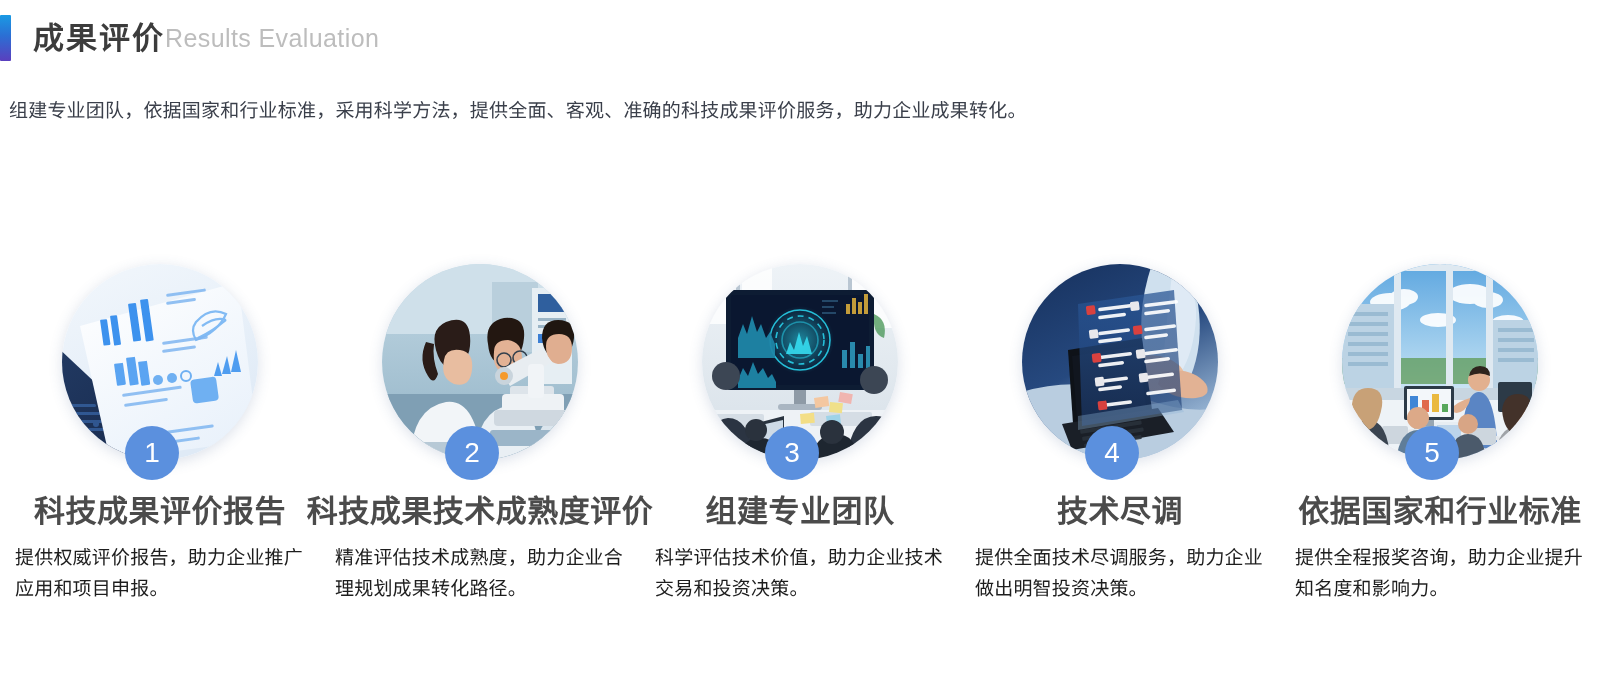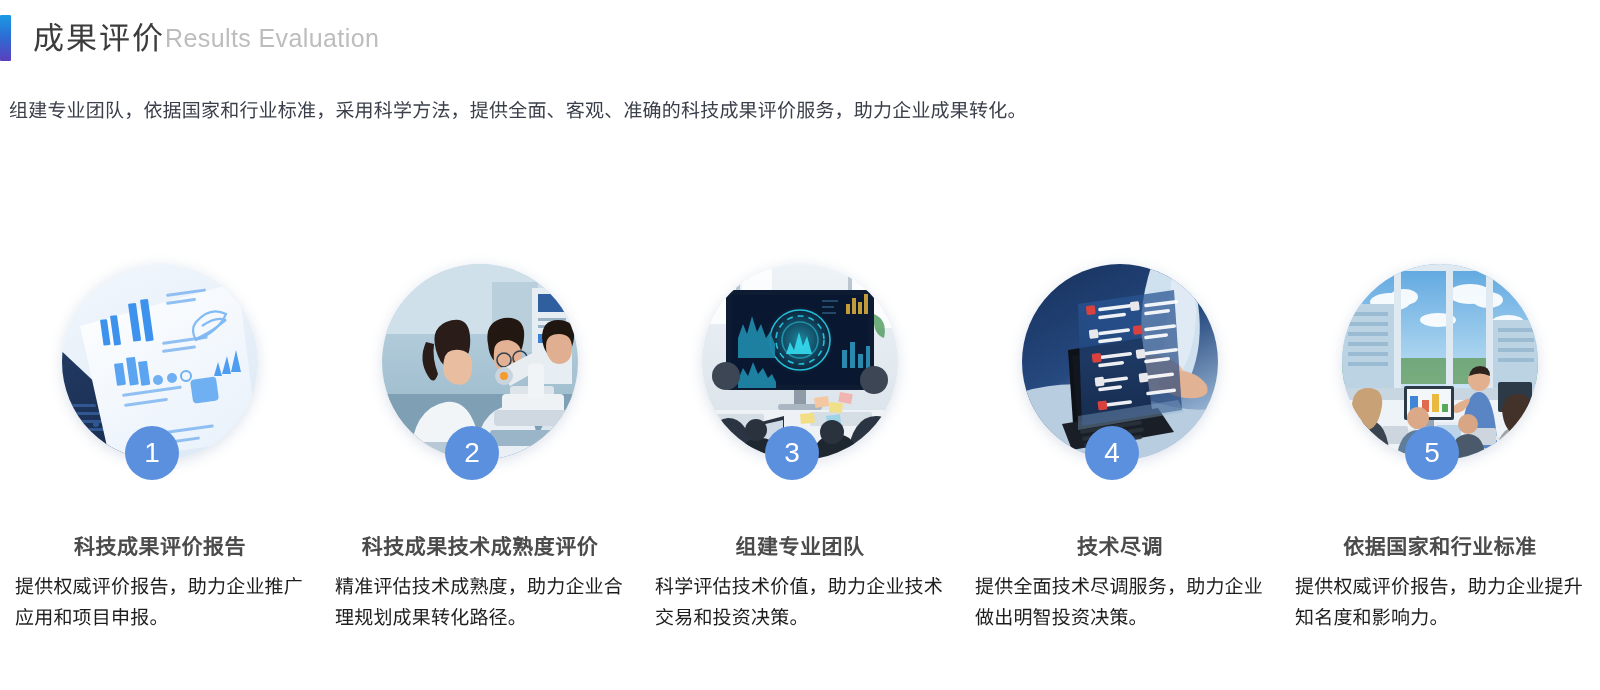--- a/index.html
+++ b/index.html
@@ -29,21 +29,21 @@
     width: 11px;
     height: 46px;
     margin-right: 22px;
     background: linear-gradient(180deg, #1a9ae4 0%, #2b6fd4 45%, #5a3fbe 100%);
     border-radius: 1px;
   }
   .header-title-cn {
     font-size: 31px;
     color: #3c3c3c;
     letter-spacing: 2px;
-    font-weight: 400;
+    font-weight: 700;
     line-height: 1;
     white-space: nowrap;
   }
   .header-title-en {
     font-size: 25px;
     color: #bdbdbd;
     font-weight: 400;
     letter-spacing: 0.4px;
     line-height: 1;
     white-space: nowrap;
@@ -106,22 +106,21 @@
     justify-content: center;
     color: #ffffff;
     font-size: 28px;
     font-weight: 400;
     line-height: 1;
     letter-spacing: 0;
     z-index: 3;
   }
 
   .card-title {
-    margin-top: 44px;
-    font-size: 21px;
+    font-size: 31px;
     font-weight: bold;
     color: #4b4b4b;
     letter-spacing: 0.5px;
     white-space: nowrap;
     text-align: center;
   }
   .card-desc {
     margin-top: 12px;
     width: 290px;
     font-size: 19px;
@@ -523,16 +522,16 @@
           <path d="M152 196 q4 -34 24 -34 q20 0 20 34 Z" fill="#9fa3a8"></path>
           <circle cx="174" cy="146" r="12" fill="#dda98a"></circle>
           <path d="M160 146 q2 -16 16 -16 q15 0 13 18 q-4 22 -15 22 q-12 -2 -14 -24 Z" fill="#43322a"></path>
           <path d="M106 196 q4 -26 20 -26 q16 0 18 26 Z" fill="#4b5a6b"></path>
           <circle cx="126" cy="160" r="10" fill="#d8a585"></circle>
         </svg>
       </div>
       <div class="num-badge" style="background: rgb(91, 144, 222); color: rgb(255, 255, 255);">5</div>
     </div>
     <div class="card-title">依据国家和行业标准</div>
-    <div class="card-desc">提供权威评价报告，助力企业提升知名度和影响力。</div>
+    <div class="card-desc">提供全程报奖咨询，助力企业提升知名度和影响力。</div>
   </div>
 
 </div>
 
 </body></html>

